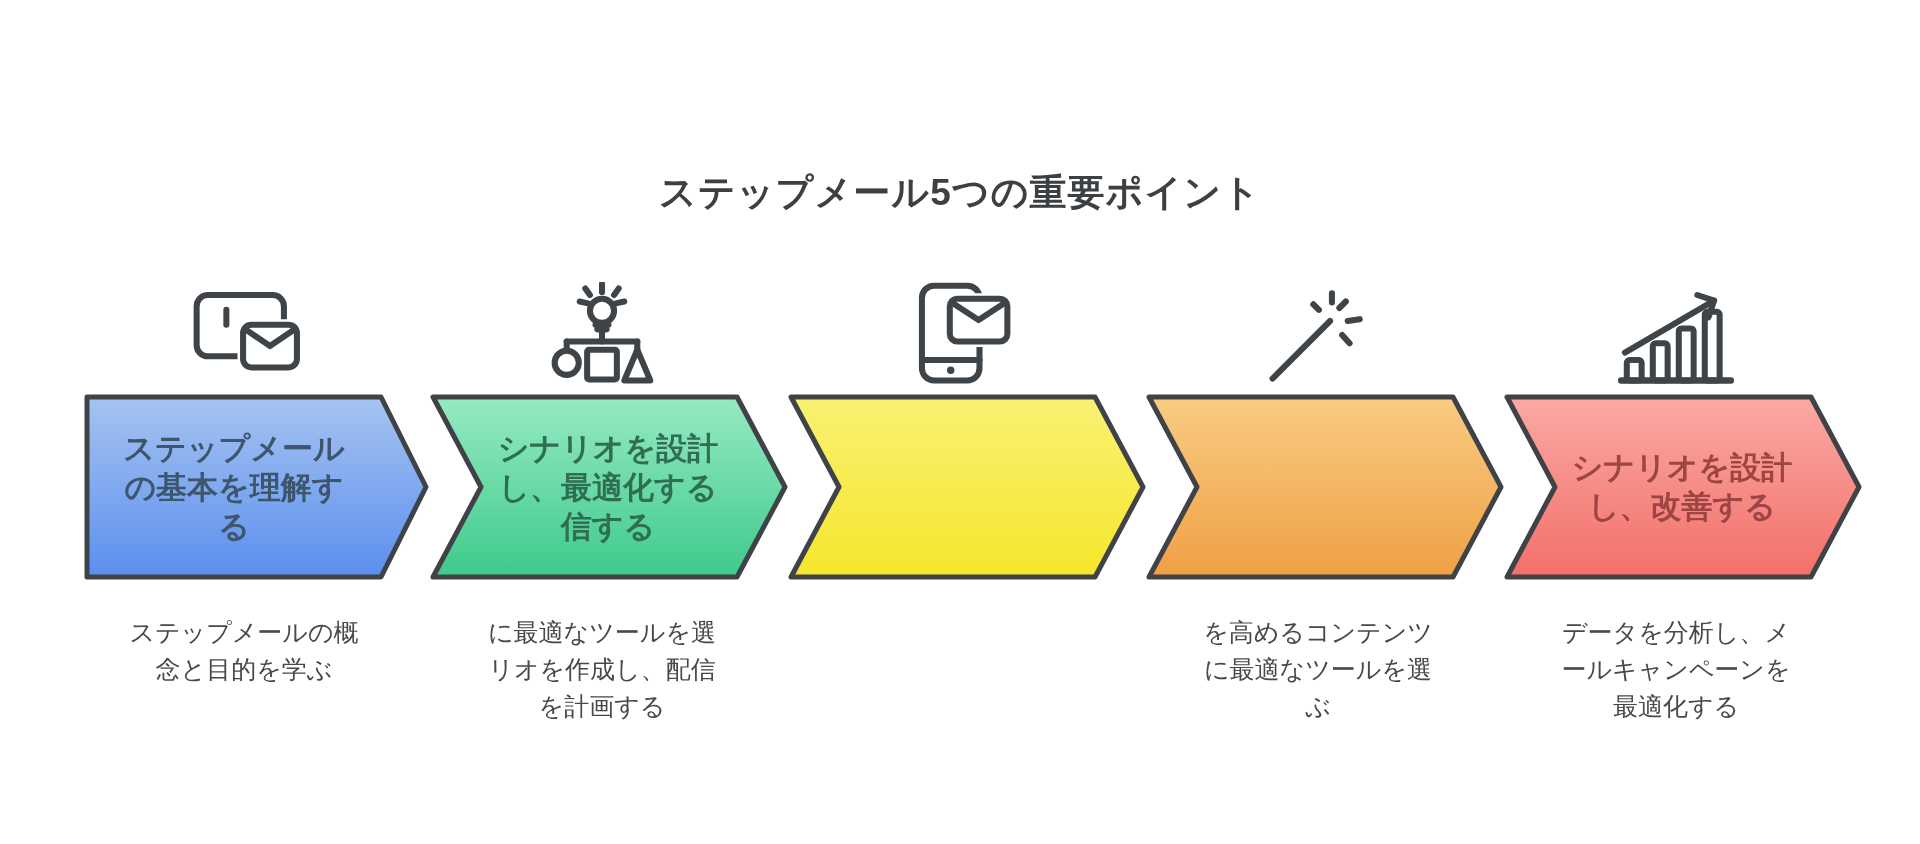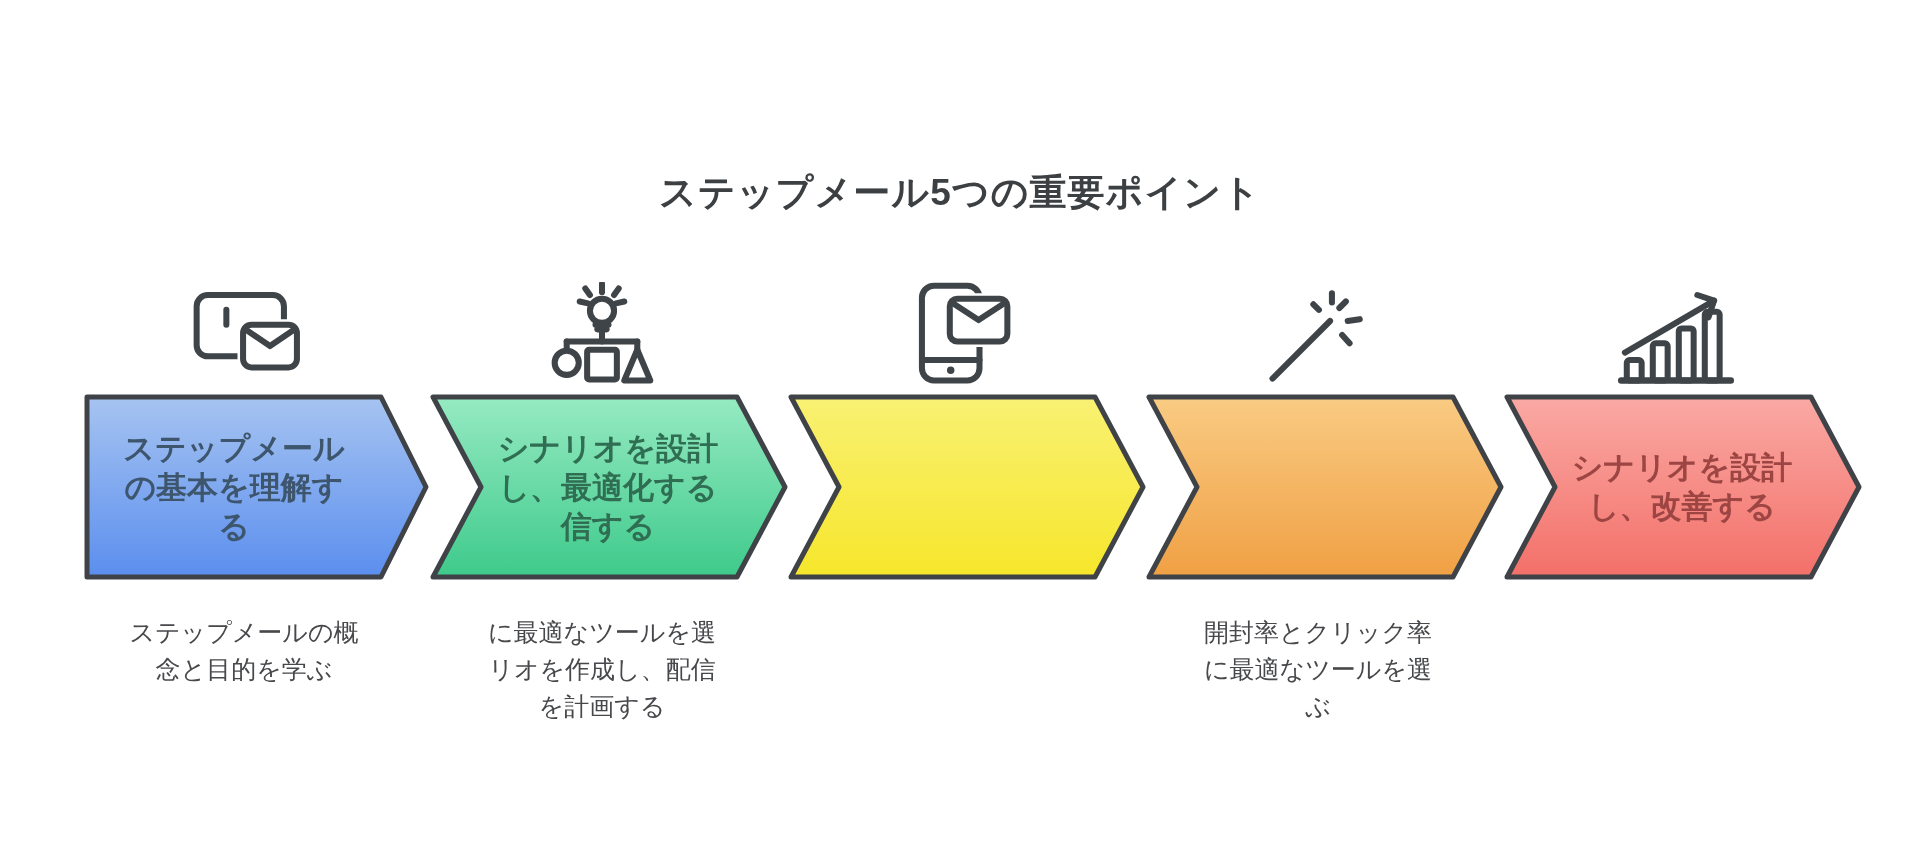--- a/index.html
+++ b/index.html
@@ -201,17 +201,20 @@
 し、最適化する
 信する</div>
   <div class="step-label" style="left: 1532px; color: rgb(156, 69, 67);">シナリオを設計
 し、改善する</div>
 
   <div class="step-desc" style="left:74px">ステップメールの概
 念と目的を学ぶ</div>
   <div class="step-desc" style="left:432px">に最適なツールを選
 リオを作成し、配信
 を計画する</div>
-  <div class="step-desc" style="left:1148px">開封率とクリック率
+  <div class="step-desc" style="left:1148px">を高めるコンテンツ
 に最適なツールを選
 ぶ</div>
+  <div class="step-desc" style="left:1506px">データを分析し、メ
+ールキャンペーンを
+最適化する</div>
 
 </div>
 
 </body></html>

